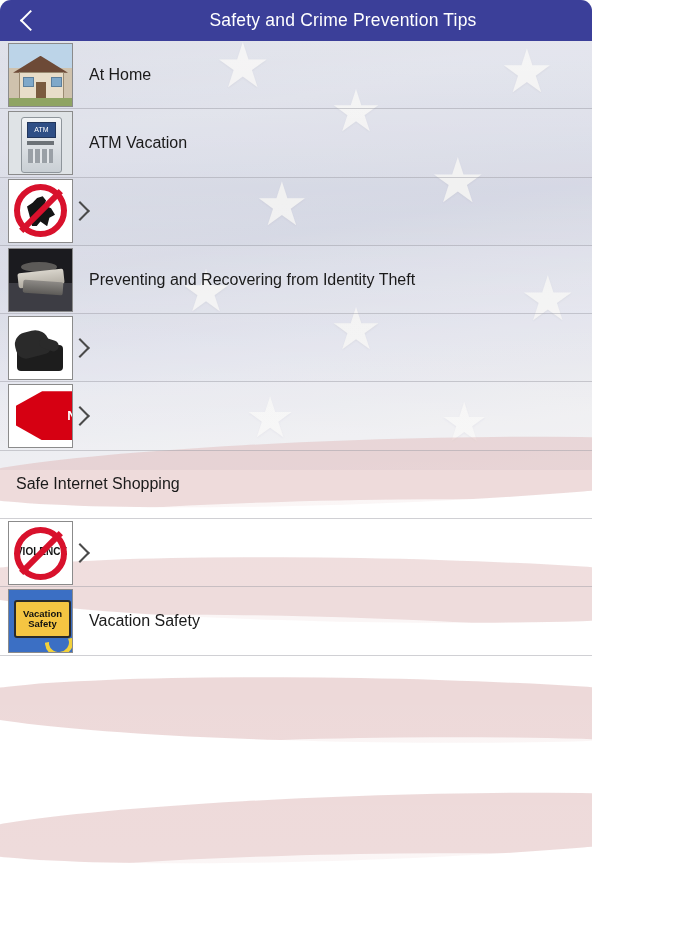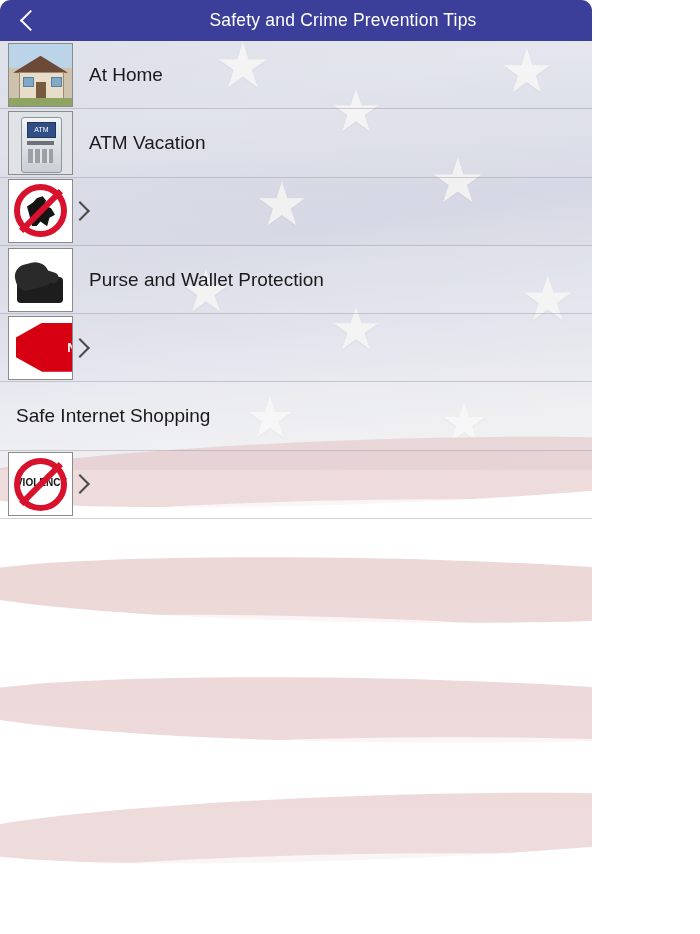--- a/index.html
+++ b/index.html
@@ -160,21 +160,21 @@
     margin-left: 8px;
     flex: 0 0 65px;
     background: #ffffff;
     border: 1px solid #8b8b8b;
     position: relative;
     overflow: hidden;
     box-sizing: border-box;
   }
   .row-label {
     margin-left: 16px;
-    font-size: 19px;
+    font-size: 16px;
     color: #1a1a1a;
     flex: 1;
   }
   .row-chevron {
     width: 12px;
     height: 12px;
     border-top: 2.6px solid #4a4a4a;
     border-right: 2.6px solid #4a4a4a;
     transform: rotate(45deg);
     margin-right: 24px;
@@ -413,28 +413,36 @@
 
     <div class="row">
       <div class="thumb ic-burg">
         <div class="fig"></div>
           <div class="circle"></div>
           <div class="slash"></div>
       </div>
       <div class="row-chevron"></div>
     </div>
 
+    <div class="row">
+      <div class="thumb ic-id">
+        <div class="glint"></div>
+          <div class="card"></div>
+          <div class="card2"></div>
+      </div>
+      <div class="row-label">Preventing and Recovering from Identity Theft</div>
+      <div class="row-chevron"></div>
+    </div>
 
     <div class="row">
       <div class="thumb ic-purse">
         <div class="bag"></div>
           <div class="hand"></div>
           <div class="thumbp"></div>
       </div>
-      <div class="row-label">Purse and Wallet Protection</div>
       <div class="row-chevron"></div>
     </div>
 
     <div class="row">
       <div class="thumb ic-no">
         <div class="oct">
             <span class="txt">NO!</span>
           </div>
       </div>
       <div class="row-chevron"></div>
@@ -447,16 +455,27 @@
 
     <div class="row">
       <div class="thumb ic-viol">
         <div class="word">VIOLENCE</div>
         <div class="circle"></div>
           <div class="slash"></div>
       </div>
       <div class="row-chevron"></div>
     </div>
 
+    <div class="row">
+      <div class="thumb ic-vac">
+        <div class="sign">
+          <span class="l1">Vacation</span>
+          <span class="l2">Safety</span>
+        </div>
+        <div class="banana"></div>
+      </div>
+      <div class="row-label">Vacation Safety</div>
+      <div class="row-chevron"></div>
+    </div>
 
 
   </div>
 </div>
 
 </body></html>

